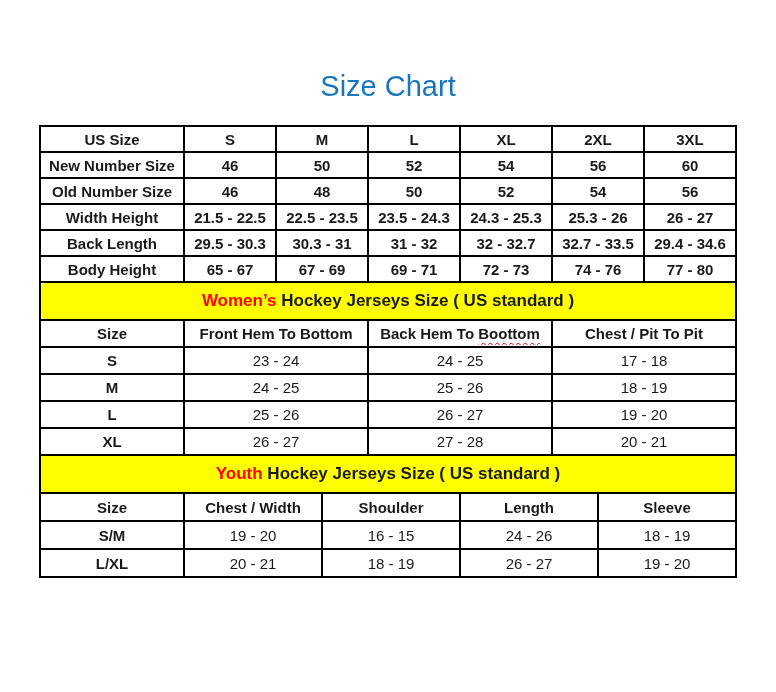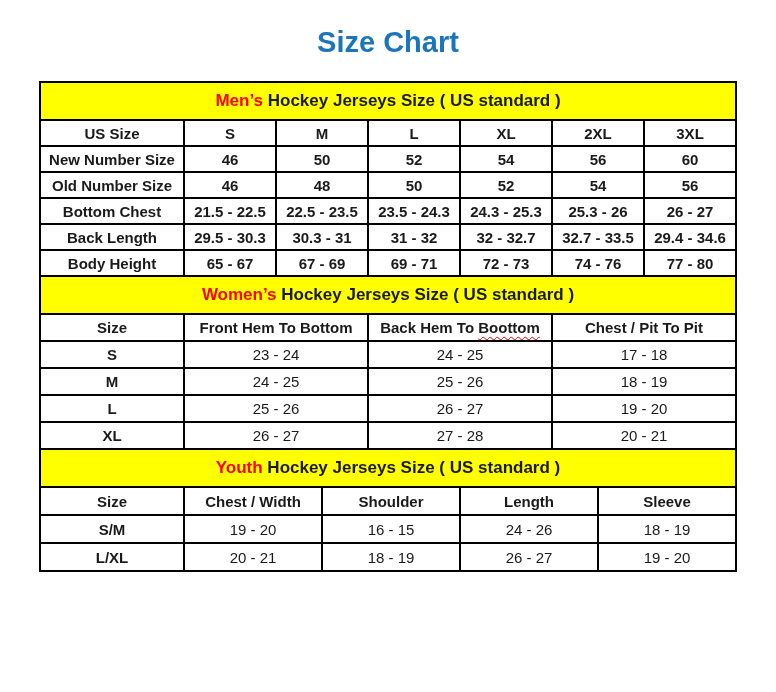--- a/index.html
+++ b/index.html
@@ -3,38 +3,38 @@
 <meta charset="utf-8">
 <style>
   html,body{margin:0;padding:0;background:#fff;}
   body{
     width:776px;height:692px;overflow:hidden;
     font-family:"Liberation Sans",sans-serif;
     color:var(--text,#1a1a1a);
   }
   .canvas{position:relative;width:776px;height:692px;background:#fff;}
   .title{
-    margin:0;padding-top:26px;text-align:center;
-    font-size:29px;font-weight:bold;line-height:1.15;
+    margin:0;padding-top:70px;text-align:center;
+    font-size:29px;font-weight:normal;line-height:1.15;
     color:var(--title-blue,#1B75BC);
   }
   table.tbl{
     border-collapse:collapse;table-layout:fixed;
     width:696px;margin-left:39px;
   }
   table.tbl.first{margin-top:22px;}
   table.tbl + table.tbl{margin-top:-2px;}
   .tbl td,.tbl th{
     border:2px solid var(--border,#000);
     text-align:center;vertical-align:middle;
     padding:0 2px;font-size:15px;font-weight:normal;
     overflow:hidden;white-space:nowrap;
   }
   .t-men td,.t-men th{height:24px;font-weight:bold;}
-  .t-wom td,.t-wom th{height:25px;}
+  .t-wom td,.t-wom th{height:25px;border-radius:8px;}
   .t-you td,.t-you th{height:26px;margin-left:42px;}
   .tbl tr.banner-row td{
     height:36px;background:var(--banner-yellow,#FFFF00);
     font-weight:bold;font-size:17px;
   }
   .hl{color:var(--highlight-red,#FF0000);}
   .tbl th{font-weight:bold;}
   td.lbl-bold{font-weight:bold;}
   .squiggle{
     text-decoration:underline wavy var(--squiggle-red,#E00000);
@@ -53,23 +53,20 @@
     <colgroup>
       <col style="width:144px">
         <col style="width:92px">
         <col style="width:92px">
         <col style="width:92px">
       <col style="width:92px">
         <col style="width:92px">
         <col style="width:92px">
     </colgroup>
     <tbody>
-      <tr class="banner-row">
-        <td colspan="7"><span class="hl">Men’s</span><span> Hockey Jerseys Size ( US standard )</span></td>
-      </tr>
       <tr>
         <th>US Size</th>
         <th>S</th>
         <th>M</th>
         <th>L</th>
         <th>XL</th>
         <th>2XL</th>
         <th>3XL</th>
       </tr>
       <tr>
@@ -84,21 +81,21 @@
       <tr>
         <td>Old Number Size</td>
         <td>46</td>
         <td>48</td>
         <td>50</td>
         <td>52</td>
         <td>54</td>
         <td>56</td>
       </tr>
       <tr>
-        <td>Bottom Chest</td>
+        <td>Width Height</td>
         <td>21.5 - 22.5</td>
         <td>22.5 - 23.5</td>
         <td>23.5 - 24.3</td>
         <td>24.3 - 25.3</td>
         <td>25.3 - 26</td>
         <td>26 - 27</td>
       </tr>
       <tr>
         <td>Back Length</td>
         <td>29.5 - 30.3</td>

